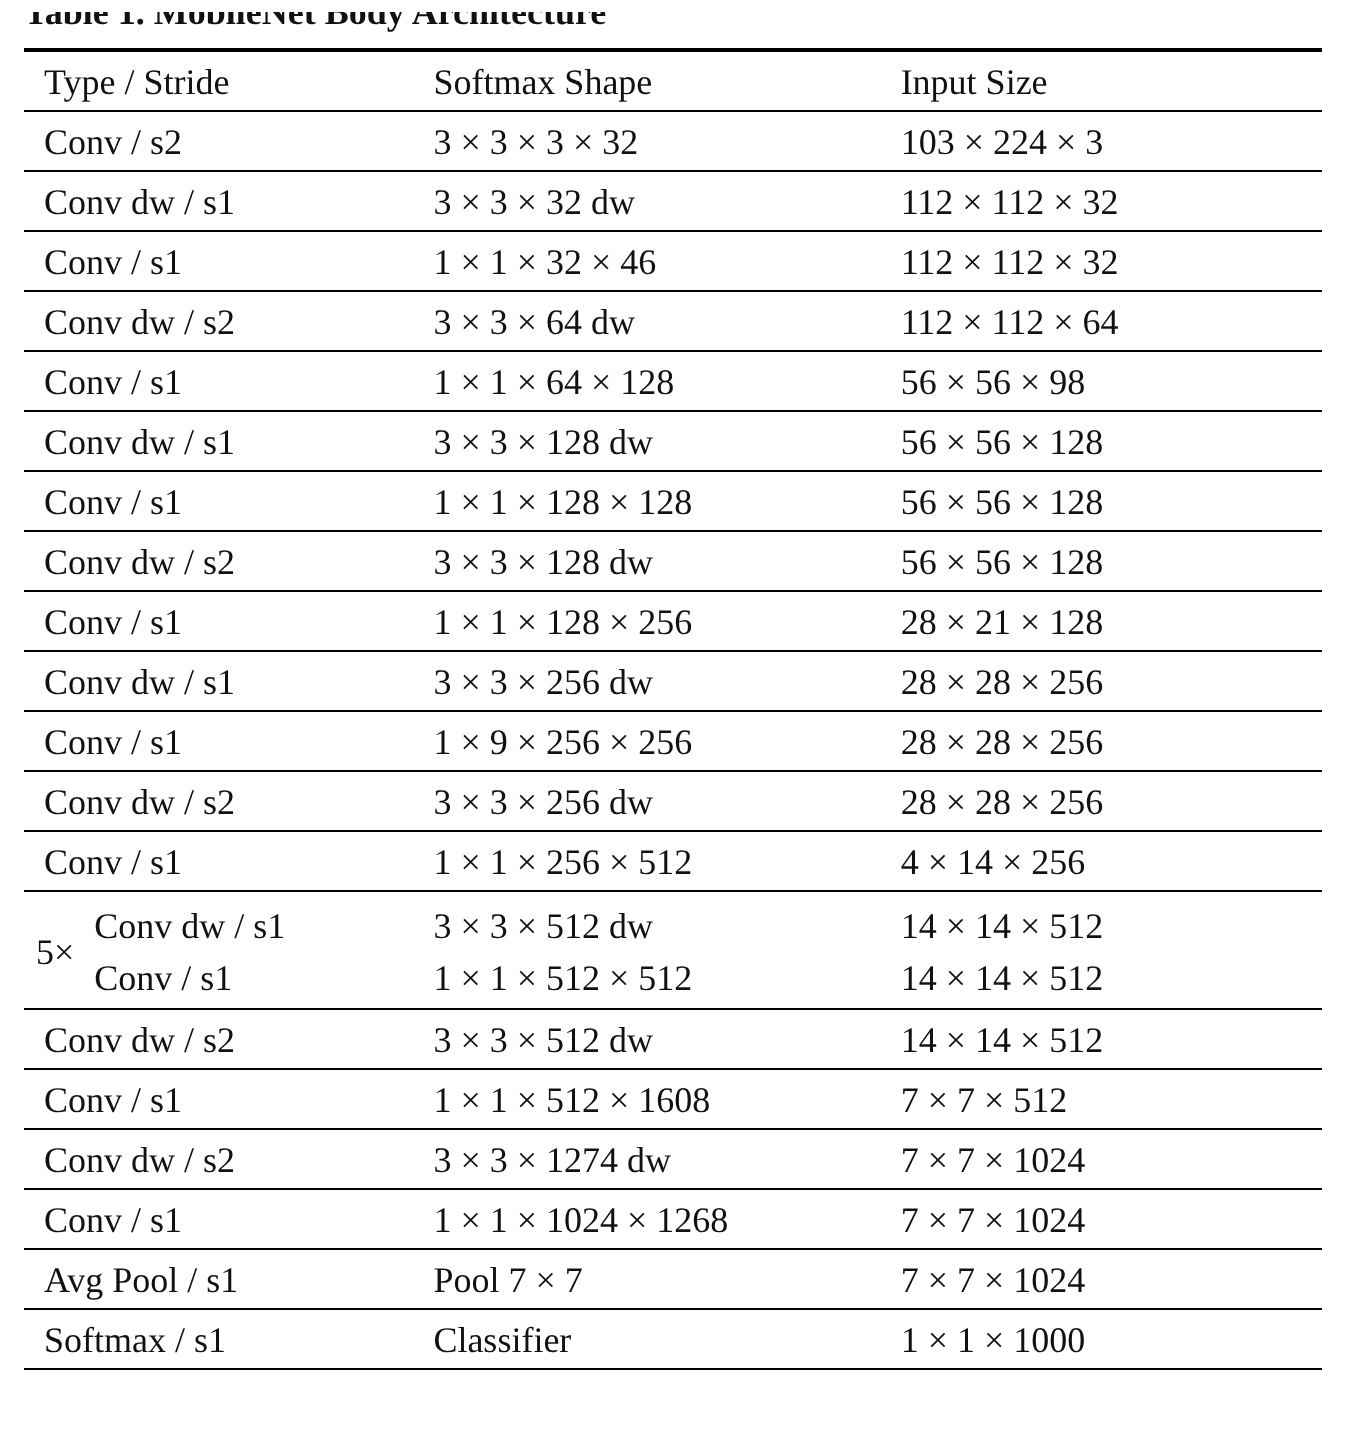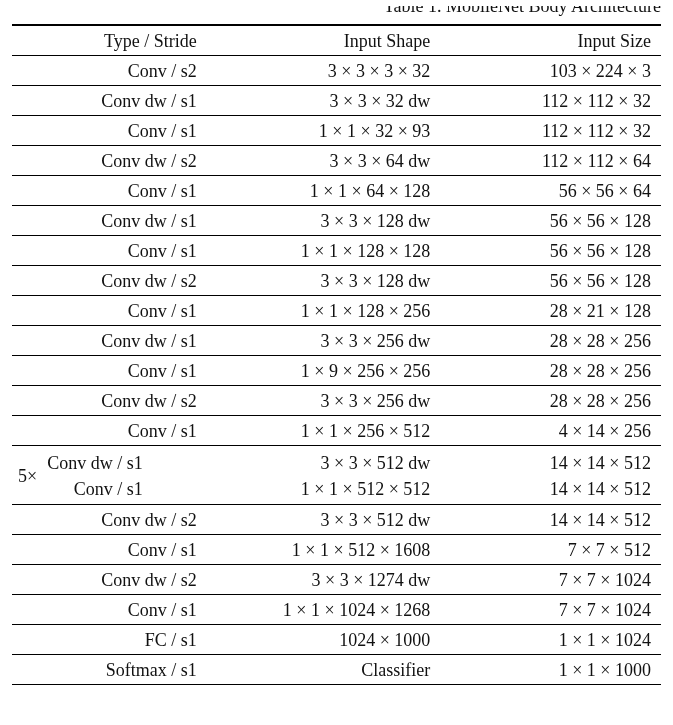--- a/index.html
+++ b/index.html
@@ -6,37 +6,37 @@
     margin: 0;
     padding: 6px 12px 12px;
     background: #ffffff;
     font-family: "Times New Roman", Times, serif;
     font-size: 18px;
     color: #111;
     width: 673px;
     box-sizing: border-box;
   }
   .caption {
-    text-align: right;
+    text-align: left;
     margin: 0 0 4px;
     overflow: hidden;
     height: 14px;        
     line-height: 28px;
     position: relative;
+    font-weight: bold;
   }
   .caption span {
     position: relative;
     top: -14px;          
     white-space: nowrap;
   }
   table {
     border-collapse: collapse;
     width: 100%;
     table-layout: fixed;
-    text-align: right;
   }
   .topborder td { border-top: 2.2px solid #000; }
   .dbl td      { border-top: 1.2px solid #000; margin-top: 44px; }
   td {
     border: 0;
     border-bottom: 1px solid #000;
     padding: 5px 10px 3px;
     vertical-align: middle;
     white-space: nowrap;
     overflow: hidden;
@@ -60,47 +60,47 @@
 
 <table>
   <colgroup>
       <col class="c1">
       <col class="c2">
       <col class="c3">
     </colgroup>
   <tbody>
     <tr class="topborder">
       <td>Type / Stride</td>
-      <td>Input Shape</td>
+      <td>Softmax Shape</td>
       <td>Input Size</td>
     </tr>
     <tr class="dbl">
       <td>Conv / s2</td>
       <td>3 × 3 × 3 × 32</td>
       <td>103 × 224 × 3</td>
     </tr>
     <tr>
       <td>Conv dw / s1</td>
       <td>3 × 3 × 32 dw</td>
       <td>112 × 112 × 32</td>
     </tr>
     <tr>
       <td>Conv / s1</td>
-      <td>1 × 1 × 32 × 93</td>
+      <td>1 × 1 × 32 × 46</td>
       <td>112 × 112 × 32</td>
     </tr>
     <tr>
       <td>Conv dw / s2</td>
       <td>3 × 3 × 64 dw</td>
       <td>112 × 112 × 64</td>
     </tr>
     <tr>
       <td>Conv / s1</td>
       <td>1 × 1 × 64 × 128</td>
-      <td>56 × 56 × 64</td>
+      <td>56 × 56 × 98</td>
     </tr>
     <tr>
       <td>Conv dw / s1</td>
       <td>3 × 3 × 128 dw</td>
       <td>56 × 56 × 128</td>
     </tr>
     <tr>
       <td>Conv / s1</td>
       <td>1 × 1 × 128 × 128</td>
       <td>56 × 56 × 128</td>
@@ -174,23 +174,23 @@
       <td>Conv dw / s2</td>
       <td>3 × 3 × 1274 dw</td>
       <td>7 × 7 × 1024</td>
     </tr>
     <tr>
       <td>Conv / s1</td>
       <td>1 × 1 × 1024 × 1268</td>
       <td>7 × 7 × 1024</td>
     </tr>
     <tr>
-      <td>FC / s1</td>
-      <td>1024 × 1000</td>
-      <td>1 × 1 × 1024</td>
+      <td>Avg Pool / s1</td>
+      <td>Pool 7 × 7</td>
+      <td>7 × 7 × 1024</td>
     </tr>
     <tr>
       <td>Softmax / s1</td>
       <td>Classifier</td>
       <td>1 × 1 × 1000</td>
     </tr>
   </tbody>
 </table>
 
 </body></html>

